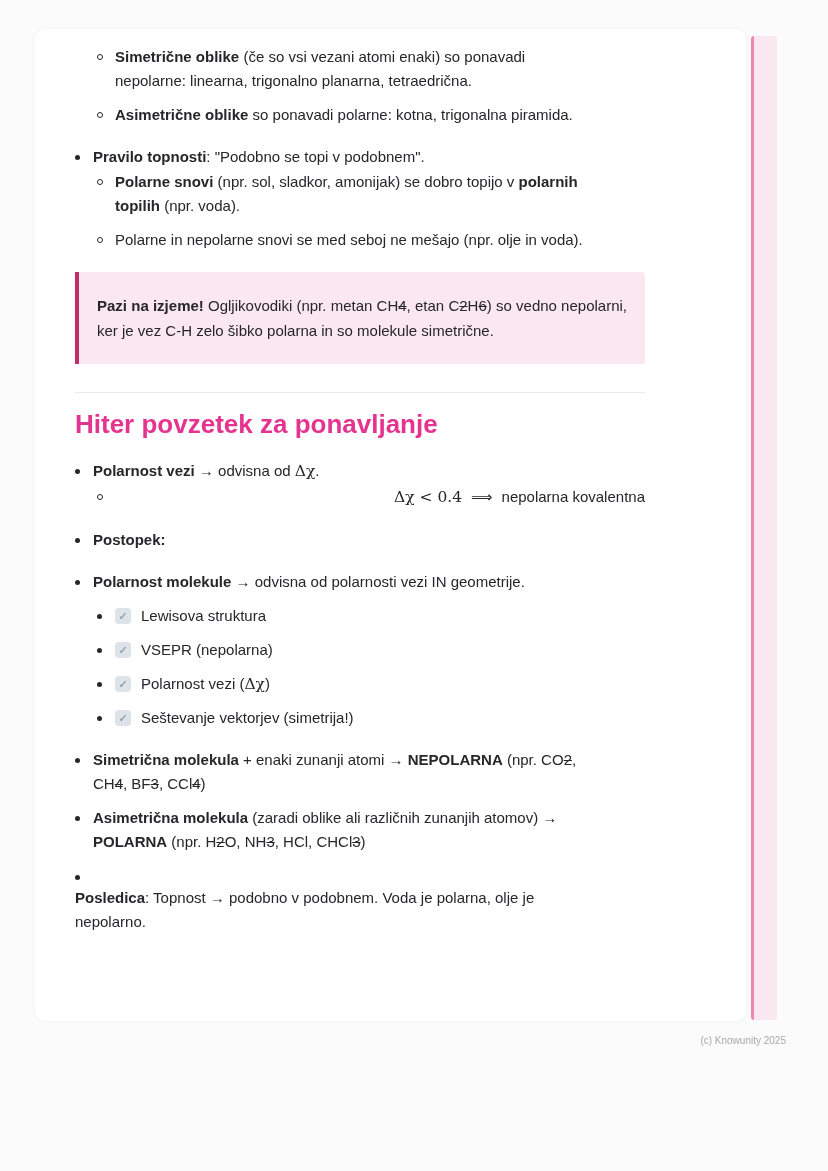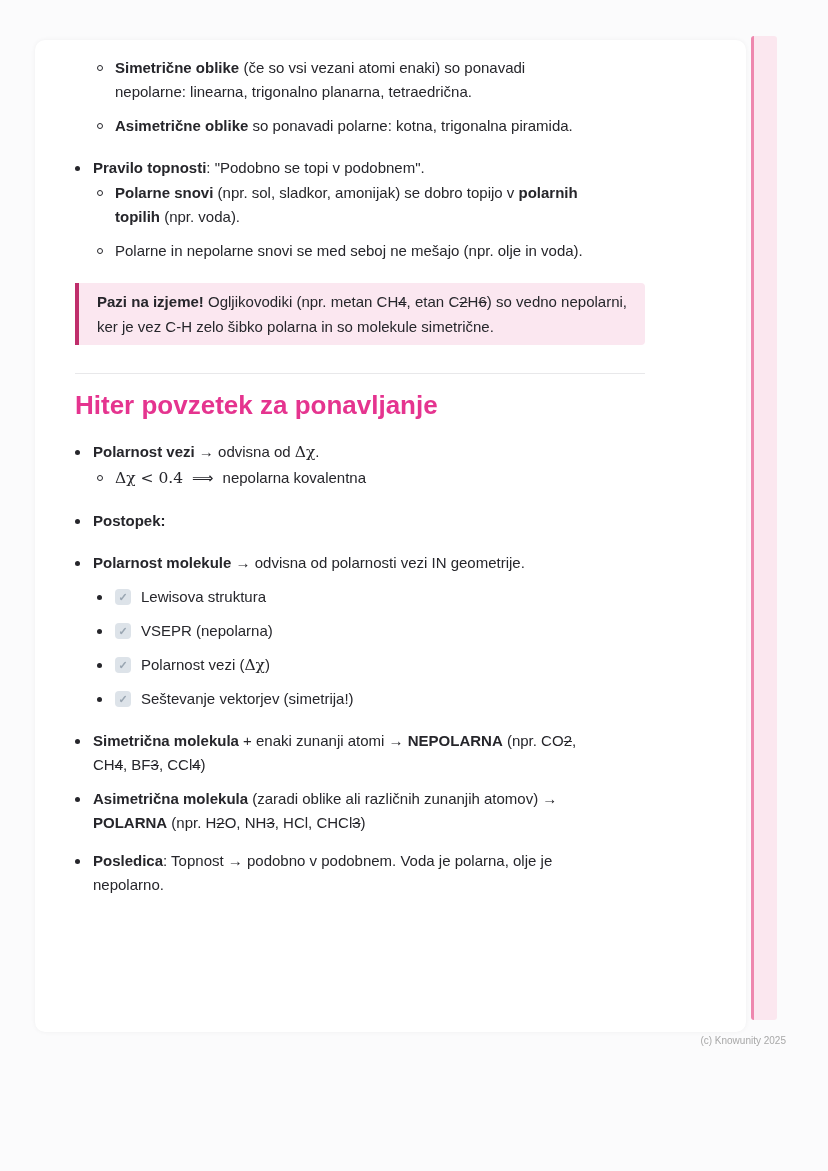--- a/index.html
+++ b/index.html
@@ -17,46 +17,46 @@
   *{box-sizing:border-box;margin:0;padding:0;}
   html,body{width:828px;height:1171px;}
   body{
     font-family:"Liberation Sans", sans-serif;
     background:#fbfbfc;
     color:var(--text);
     overflow:hidden;
   }
   .page{position:relative;width:828px;height:1171px;}
   .doc-card{
-    position:absolute;left:35px;top:40px;width:711px;min-height:992px;
+    position:absolute;left:35px;top:29px;width:711px;min-height:992px;
     background:#ffffff;border-radius:10px;
     box-shadow:0 0 5px rgba(0,0,0,0.05);
     padding:16px 101px 48px 40px;
   }
   .row{display:flex;align-items:flex-start;margin:0 0 10px 0;}
   .row.sub{margin-left:22px;}
   .row.tight{margin-bottom:1px;}
   .row.gap-top{margin-top:18px;}
   .txt{flex:1;font-size:15px;line-height:24px;}
   .mk{flex:0 0 18px;height:24px;display:flex;align-items:center;}
   .mk.disc::before{content:"";width:5px;height:5px;border-radius:50%;background:var(--text);}
   .mk.circle::before{content:"";width:4px;height:4px;border-radius:50%;border:1.5px solid var(--text);}
   .b{font-weight:700;}
   .strike{text-decoration:line-through;}
   .math{font-family:"DejaVu Serif", serif;font-size:15.5px;}
   .arrow{font-family:"DejaVu Sans", sans-serif;margin:0 9px;}
-  .mathrow .txt{line-height:26px;}
+  .mathrow .txt{line-height:26px;text-align:right;}
   .mathrow{margin-bottom:9px;}
   .mathrow .mk{height:26px;}
   .callout{
     margin:20px 0 0 0;
     background:var(--callout_bg);
     border-left:4px solid var(--callout_border);
     border-radius:0 4px 4px 0;
-    padding:6px 18px;
+    padding:21px 18px;
   }
   .callout-text{font-size:15px;line-height:25px;text-align:justify;}
   .divider{border-top:1px solid var(--divider);margin:28px 0 0 0;}
   .heading{
     font-size:26px;line-height:30px;font-weight:700;color:var(--accent);
     margin:16px 0 20px 0;
   }
   .check-row{display:flex;align-items:center;margin:0 0 10px 22px;}
   .check-row .mk{height:24px;}
   .checkbox{
@@ -164,21 +164,21 @@
     </div>
 
     <div class="row gap-top">
       <span class="mk disc"></span>
       <div class="txt"><span class="b">Simetrična molekula</span><span> + enaki zunanji atomi → </span><span class="b">NEPOLARNA</span><span> (npr. CO</span><span class="strike">2</span><span>,</span><br><span>CH</span><span class="strike">4</span><span>, BF</span><span class="strike">3</span><span>, CCl</span><span class="strike">4</span><span>)</span></div>
     </div>
     <div class="row">
       <span class="mk disc"></span>
       <div class="txt"><span class="b">Asimetrična molekula</span><span> (zaradi oblike ali različnih zunanjih atomov) →</span><br><span class="b">POLARNA</span><span> (npr. H</span><span class="strike">2</span><span>O, NH</span><span class="strike">3</span><span>, HCl, CHCl</span><span class="strike">3</span><span>)</span></div>
     </div>
-    <div class="row" style="margin-top:14px;">
+    <div class="row" style="margin-top:14px;flex-direction:column;">
       <span class="mk disc"></span>
       <div class="txt"><span class="b">Posledica</span><span>: Topnost → podobno v podobnem. Voda je polarna, olje je</span><br><span>nepolarno.</span></div>
     </div>
 
   </div>
 
   <div class="side-strip"></div>
 
   <div class="footer">(c) Knowunity 2025</div>
 

